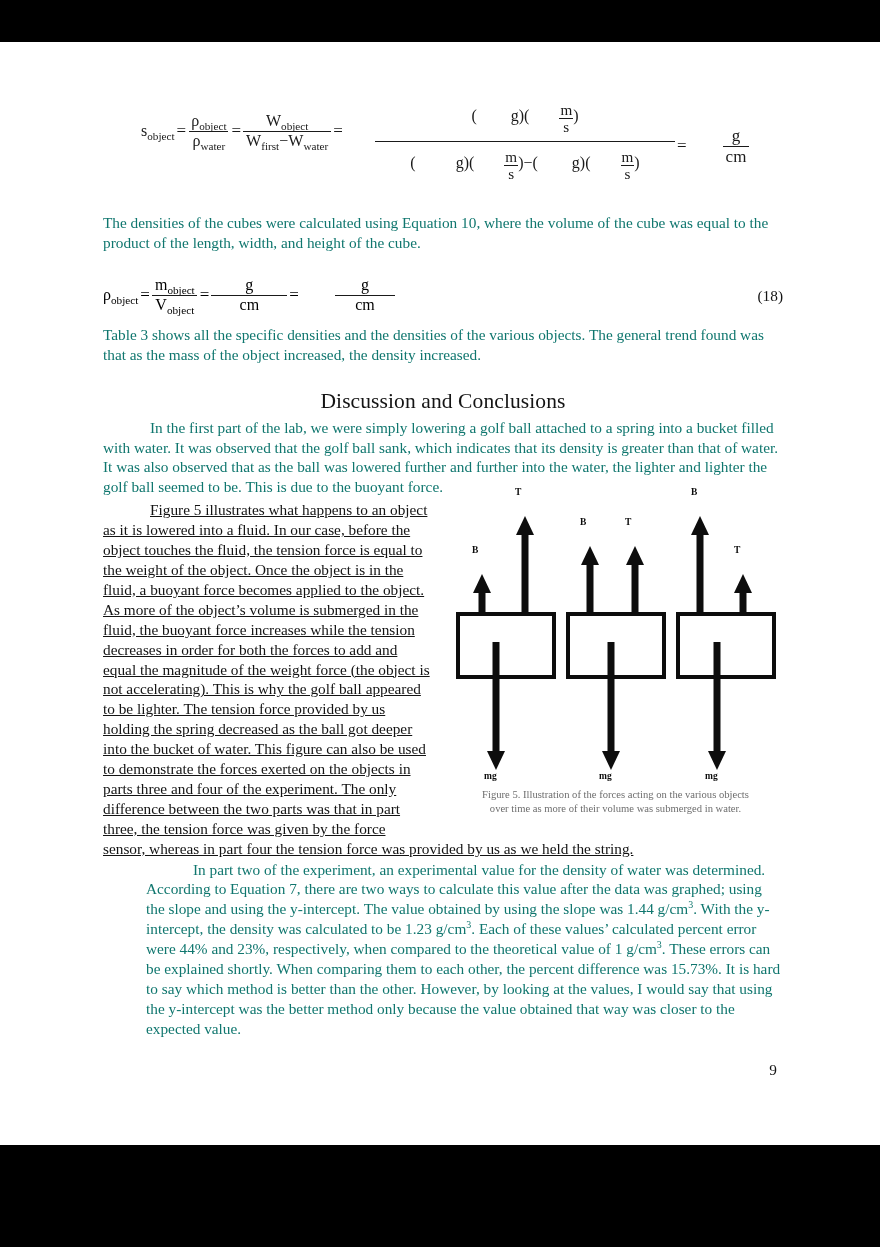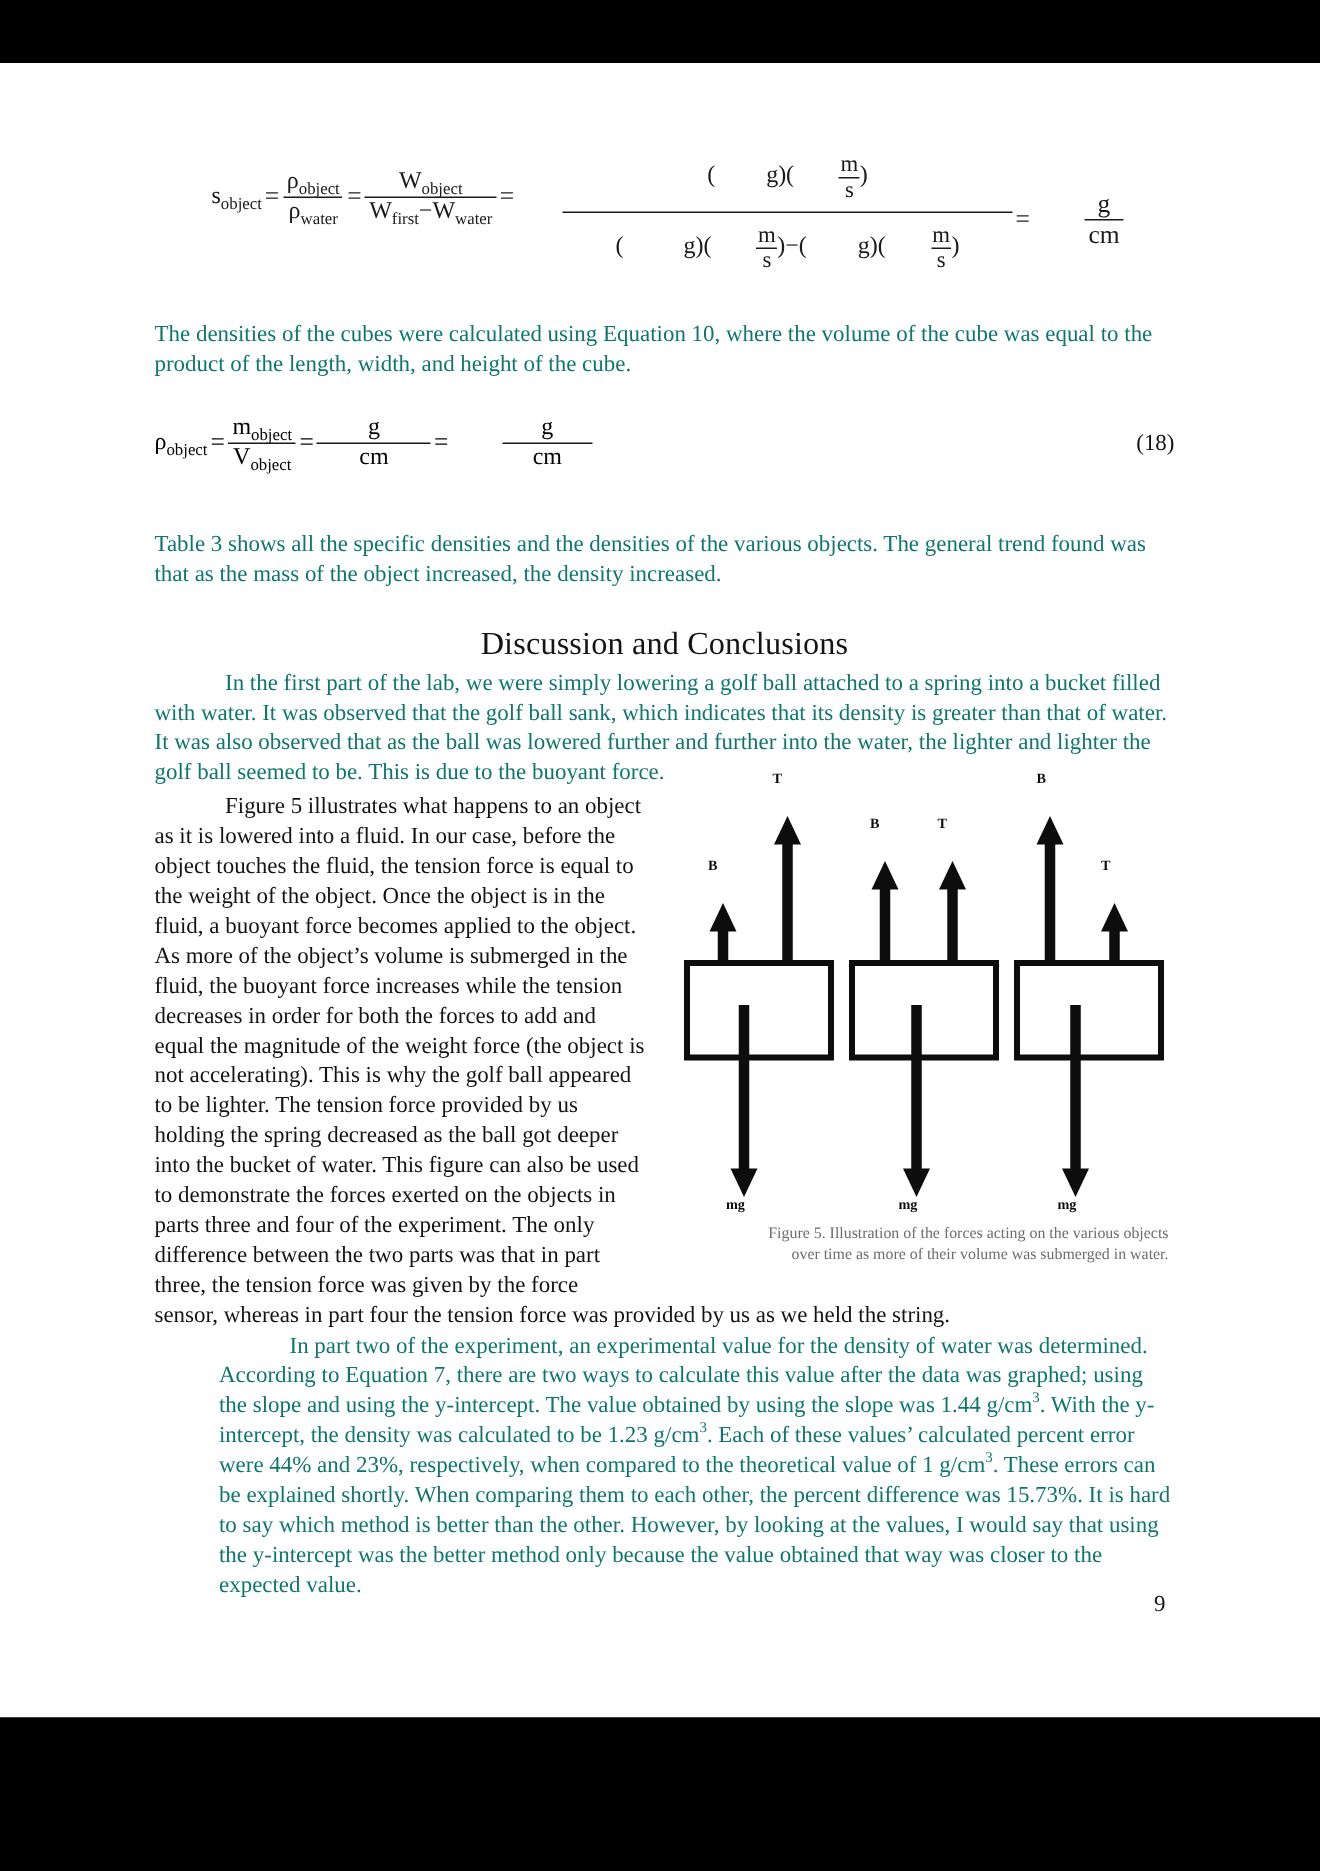--- a/index.html
+++ b/index.html
@@ -112,40 +112,41 @@
   }
   .fbd {
     position: absolute;
     top: 0;
     width: 105px;
     height: 285px;
   }
   .fig-caption {
     font-size: 10.6px;
     line-height: 13.5px;
-    text-align: right;
+    text-align: center;
     color: #6d6d6d;
     margin-top: 1px;
     padding: 0 4px;
   }
 
   
   .page-number {
     position: absolute;
     right: 103px;
     top: 1019px;
     font-size: 15.3px;
     color: #131313;
   }
   .clearfix::after { content: ""; display: block; clear: both; }
   .para-wrapped {
     font-size: 15.3px;
     line-height: 19.9px;
     color: #131313;
     margin: 0;
+    text-decoration: underline;
   }
 </style>
 </head>
 <body>
 
 <div class="letterbox-top"></div>
 
 <div class="page">
   <div class="content">
 
@@ -216,21 +217,21 @@
         <span class="eqsign">=</span>
         <span class="gap-md"></span>
         <span class="frac" style="min-width:60px;">
           <span class="num">g</span>
           <span class="den" style="width:100%; text-align:center;">cm</span>
         </span>
       </div>
       <span class="eq-number">(18)</span>
     </div>
 
-    <p class="para" style="margin-top:28px;">Table 3 shows all the specific densities and the densities of the various objects. The general trend found was that as the mass of the object increased, the density increased.</p>
+    <p class="para" style="margin-top:0;">Table 3 shows all the specific densities and the densities of the various objects. The general trend found was that as the mass of the object increased, the density increased.</p>
 
     <h2 class="section-heading" style="margin-top:24px;text-align:center;">Discussion and Conclusions</h2>
 
     <p class="para indent" style="margin-top:4px;">In the first part of the lab, we were simply lowering a golf ball attached to a spring into a bucket filled with water. It was observed that the golf ball sank, which indicates that its density is greater than that of water. It was also observed that as the ball was lowered further and further into the water, the lighter and lighter the golf ball seemed to be. This is due to the buoyant force.</p>
 
     <div class="clearfix" style="margin-top:3px;">
 
       <div class="figure-float">
         <div class="fbd-area">
 

